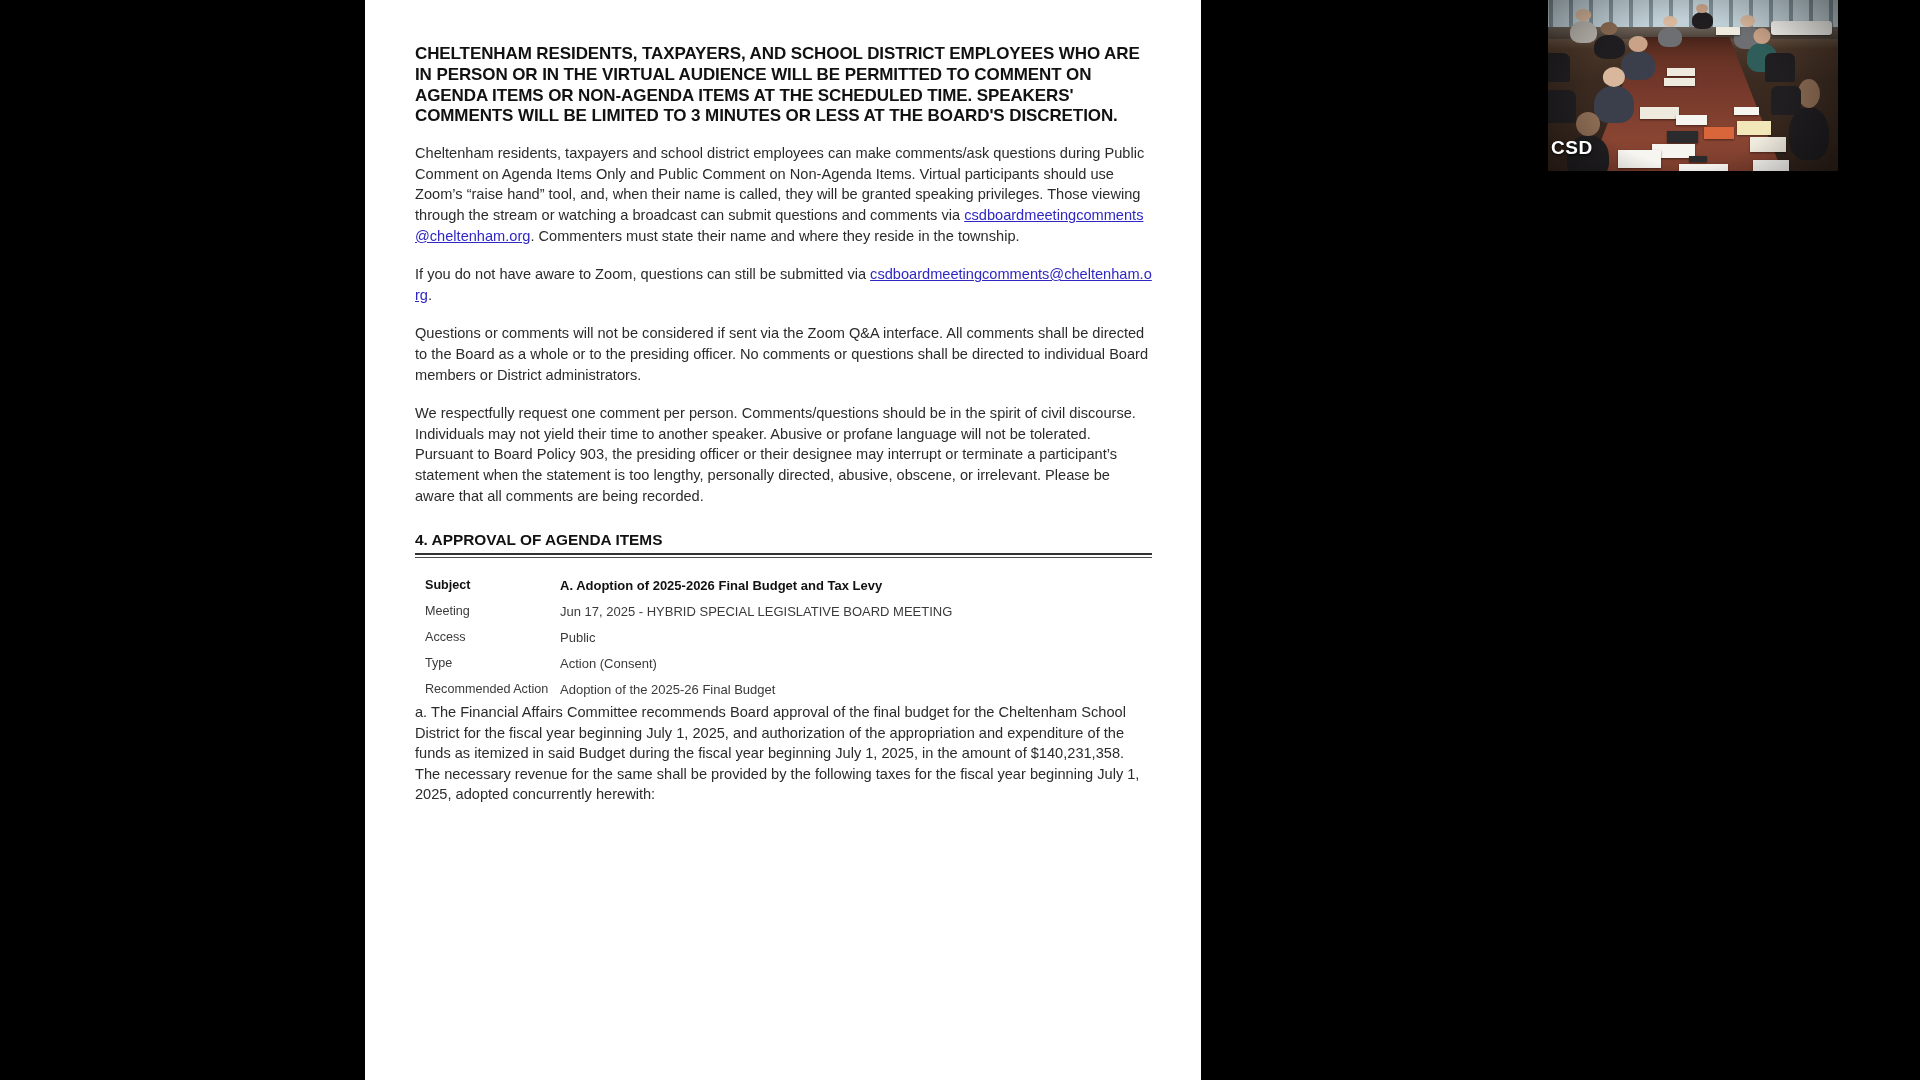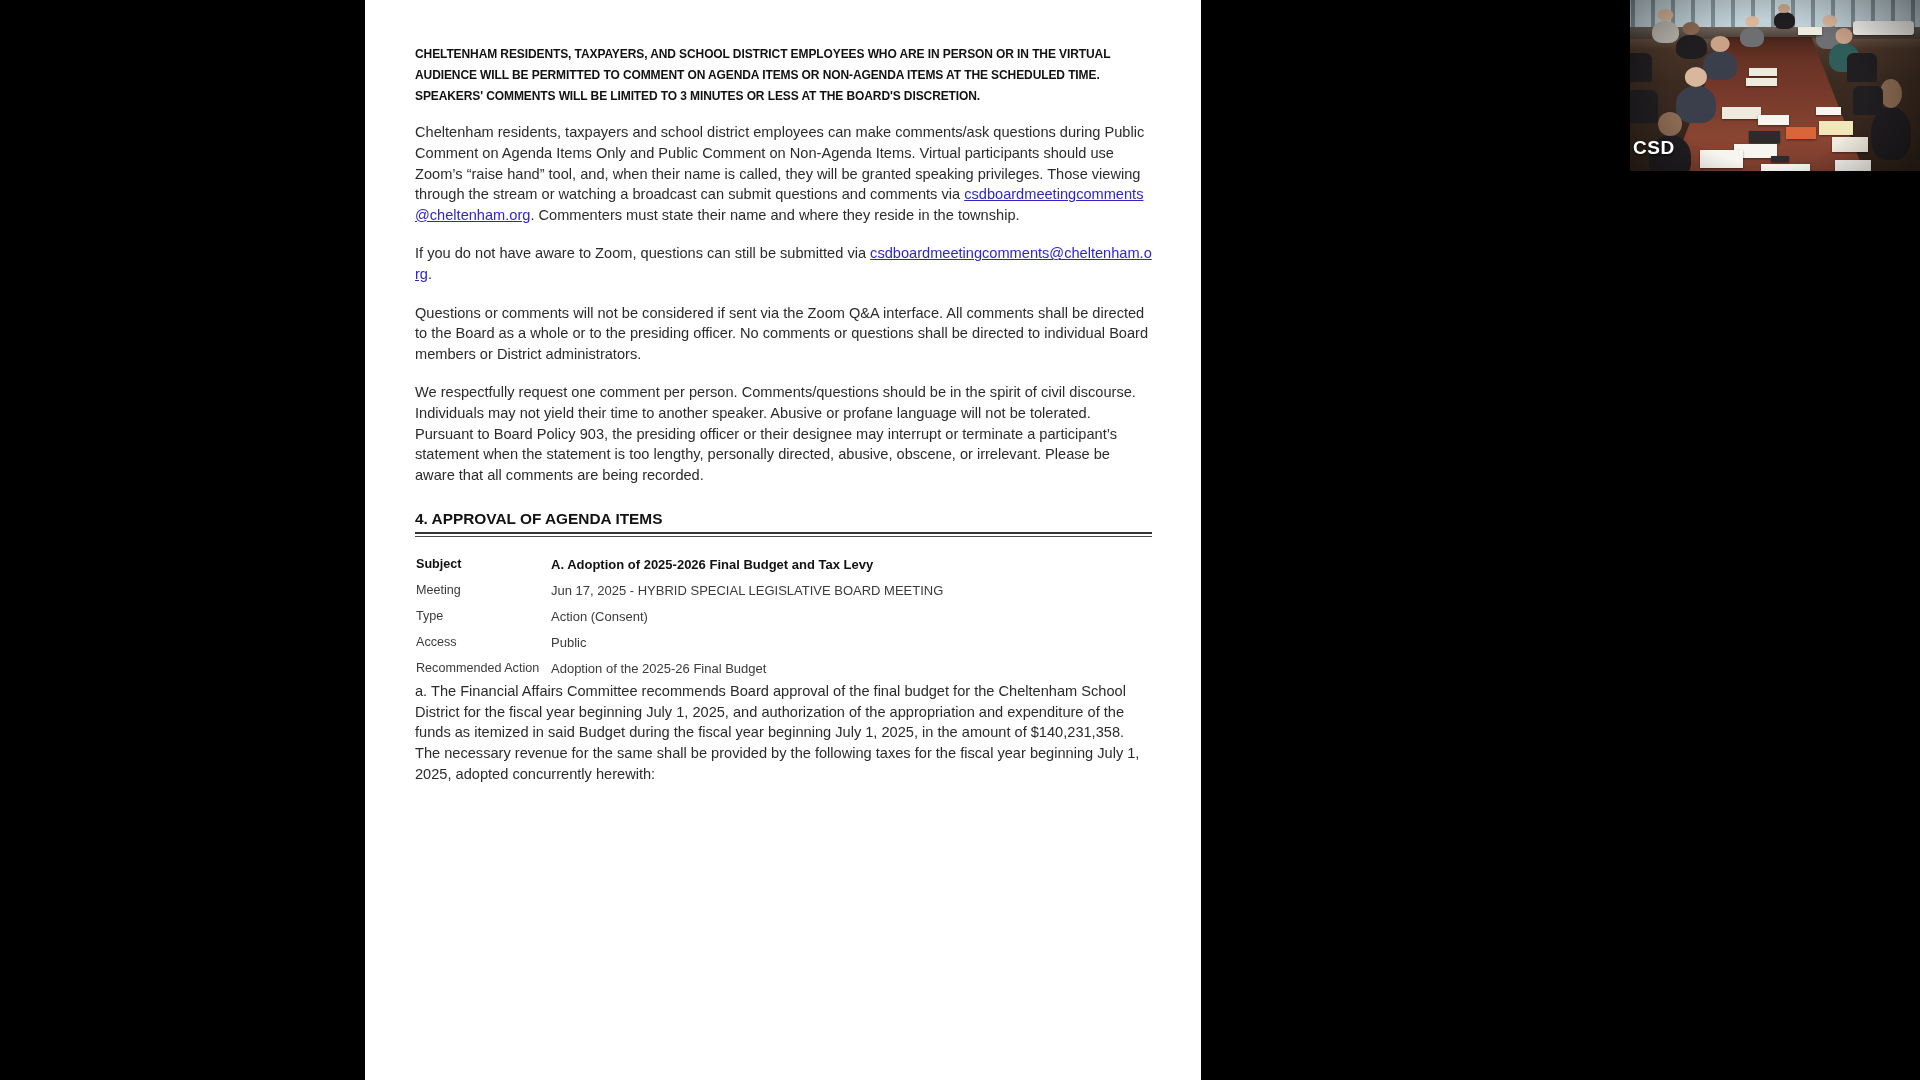--- a/index.html
+++ b/index.html
@@ -35,21 +35,21 @@
   #page-inner {
     position: absolute;
     left: 50px;
     top: 44px;
     width: 737px;
   }
 
   .doc-heading {
     font-family: "Liberation Sans", sans-serif;
     font-weight: bold;
-    font-size: 12px;
+    font-size: 17px;
     line-height: 20.8px;
     color: #111111;
     letter-spacing: -0.1px;
     margin: 0 0 16px 0;
     text-align: left;
   }
 
   .doc-para {
     font-family: "Liberation Sans", sans-serif;
     font-size: 14.6px;
@@ -85,21 +85,21 @@
     border-bottom: 1px solid #4a4a4a;
     height: 2px;
     width: 100%;
     margin: 0 0 14px 0;
   }
 
   
   .meta-table {
     width: 100%;
     border-collapse: collapse;
-    margin-left: 1px;
+    margin-left: 10px;
   }
 
   .meta-table tr { vertical-align: top; }
 
   .meta-label {
     font-family: "Liberation Sans", sans-serif;
     font-size: 12.6px;
     line-height: 17px;
     color: #3a3a3a;
     padding: 4.5px 0 4.5px 0;
@@ -134,21 +134,21 @@
     font-family: "Liberation Sans", sans-serif;
     font-size: 14.6px;
     line-height: 20.6px;
     color: #2b2b2b;
     margin: 0;
   }
 
   
   #video-tile {
     position: absolute;
-    left: 1615px;
+    left: 1533px;
     top: 0px;
     width: 305px;
     height: 205px;
     overflow: hidden;
     background: #1a1612;
   }
 
   .vid-scene {
     position: absolute;
     inset: 0;
@@ -287,26 +287,26 @@
           <tbody>
             <tr>
               <td class="meta-label bold">Subject</td>
               <td class="meta-value bold">A. Adoption of 2025-2026 Final Budget and Tax Levy</td>
             </tr>
             <tr>
               <td class="meta-label">Meeting</td>
               <td class="meta-value">Jun 17, 2025 - HYBRID SPECIAL LEGISLATIVE BOARD MEETING</td>
             </tr>
             <tr>
+              <td class="meta-label">Access</td>
+              <td class="meta-value">Public</td>
+            </tr>
+            <tr>
               <td class="meta-label">Type</td>
               <td class="meta-value">Action (Consent)</td>
-            </tr>
-            <tr>
-              <td class="meta-label">Access</td>
-              <td class="meta-value">Public</td>
             </tr>
             <tr>
               <td class="meta-label">Recommended Action</td>
               <td class="meta-value">Adoption of the 2025-26 Final Budget</td>
             </tr>
           </tbody>
         </table>
 
         <p class="budget-body">a. The Financial Affairs Committee recommends Board approval of the final budget for the Cheltenham School District for the fiscal year beginning July 1, 2025, and authorization of the appropriation and expenditure of the funds as itemized in said Budget during the fiscal year beginning July 1, 2025, in the amount of $140,231,358. The necessary revenue for the same shall be provided by the following taxes for the fiscal year beginning July 1, 2025, adopted concurrently herewith:</p>
       </div>

